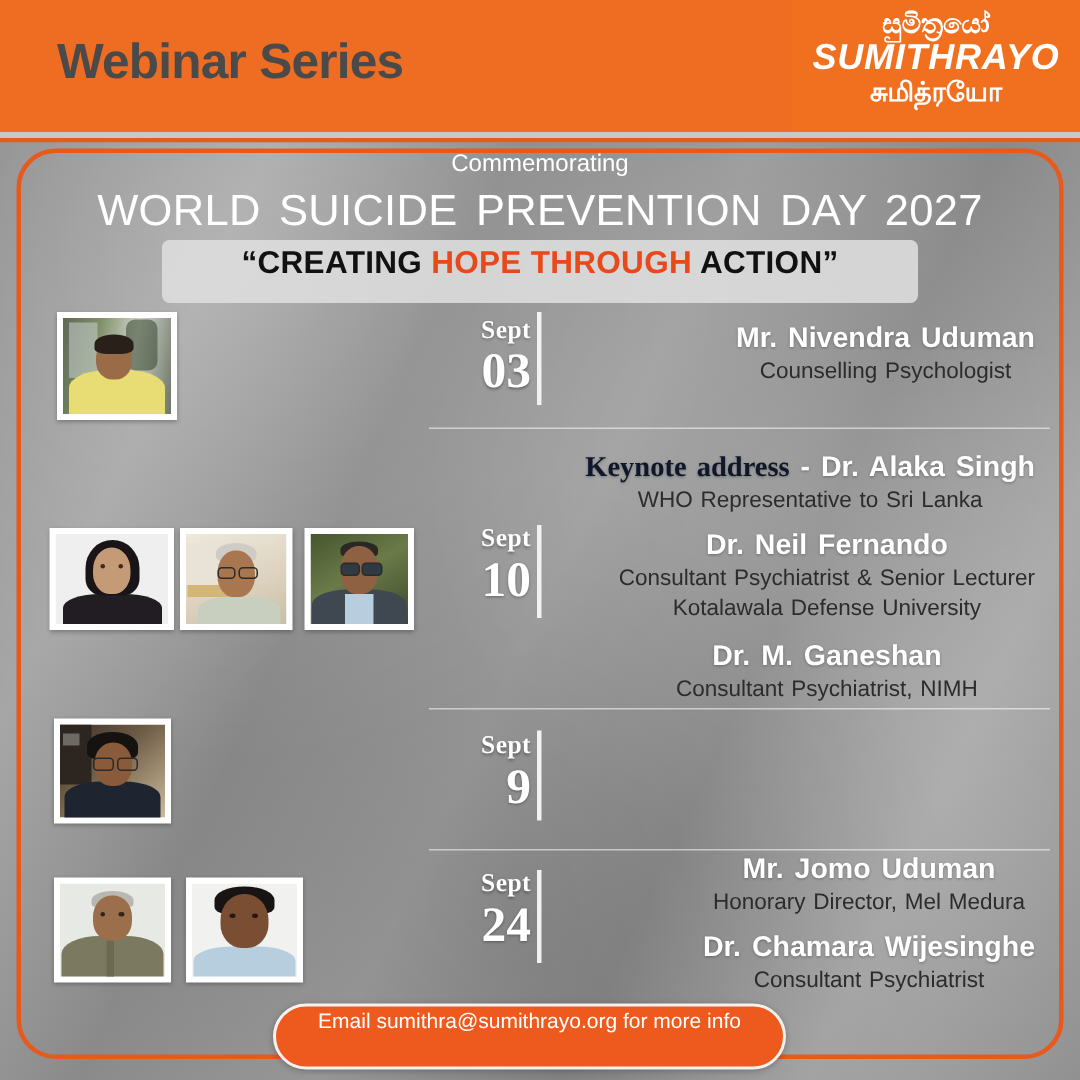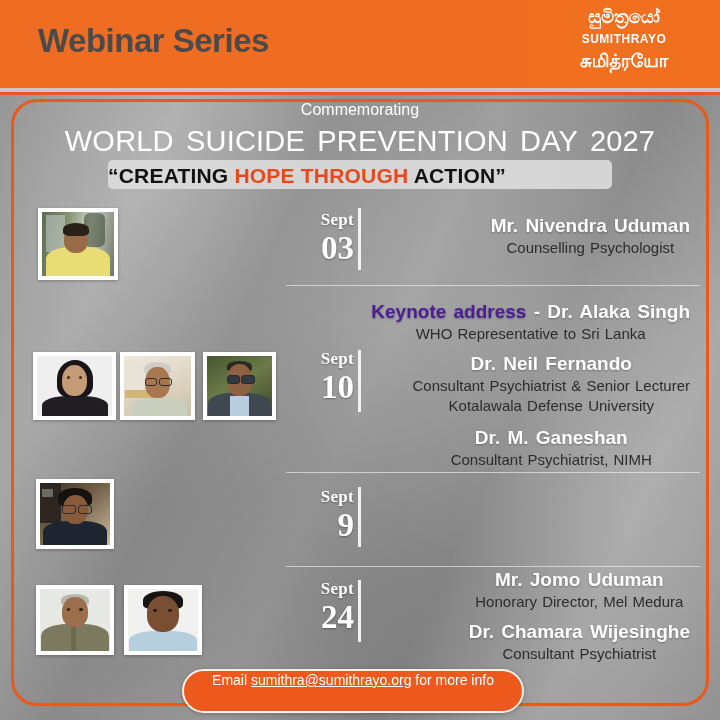--- a/index.html
+++ b/index.html
@@ -46,25 +46,26 @@
     padding-top: 6px;
     box-sizing: border-box;
   }
   .logo-sinhala {
     font-size: 18px;
     line-height: 22px;
     font-weight: bold;
     font-family: "DejaVu Sans", sans-serif;
   }
   .logo-latin {
-    font-size: 12px;
+    font-size: 24px;
     line-height: 22px;
     font-weight: bold;
     letter-spacing: 0.5px;
     font-family: "Liberation Sans", sans-serif;
+    font-style: italic;
   }
   .logo-tamil {
     font-size: 18px;
     line-height: 23px;
     font-weight: bold;
     font-family: Liberation Sans, sans-serif;
   }
   .header-rule {
     position: absolute;
     left: 0; top: 88px;
@@ -122,24 +123,24 @@
     width: 720px;
     text-align: center;
     color: #ffffff;
     font-size: 29px;
     letter-spacing: 0.2px;
     word-spacing: 4px;
   }
   .theme-box {
     position: absolute;
     left: 108px; top: 160px;
-    width: 504px; height: 29px;
+    width: 504px; height: 42px;
     background: rgba(222,222,222,0.88);
     border-radius: 5px;
-    text-align: left;
+    text-align: center;
     line-height: 31px;
     font-size: 21px;
     font-weight: bold;
     color: #111111;
     letter-spacing: 0.2px;
     box-sizing: border-box;
   }
   .theme-box .hl { color: #e8491b; }
   .date-col {
     position: absolute;
@@ -173,21 +174,21 @@
     text-align: center;
   }
   .sp-name {
     color: #ffffff;
     font-size: 19px;
     font-weight: bold;
     line-height: 24px;
     word-spacing: 2px;
     text-shadow: 0 1px 2px rgba(0,0,0,0.30);
   }
-  .sp-name .keynote { color: #4c1d95; }
+  .sp-name .keynote { color: #0f172a; font-family: Liberation Serif, serif; }
   .sp-role {
     color: #2c2c2c;
     font-size: 15px;
     line-height: 20px;
     word-spacing: 1px;
   }
   .divider {
     position: absolute;
     left: 286px;
     width: 414px;
@@ -237,21 +238,21 @@
   .pill-line1 {
     font-size: 15px;
     font-weight: bold;
     line-height: 19px;
     padding-top: 3px;
   }
   .pill-line2 {
     font-size: 14px;
     line-height: 18px;
   }
-  .pill-line2 .mail { text-decoration: underline; }
+  .pill-line2 .mail { }
 </style>
 </head>
 <body>
 
 <div class="poster">
 
   <div class="header">
     <div class="header-title">Webinar Series</div>
     <div class="logo-block">
       <div class="logo-sinhala">සුමිත්‍රයෝ</div>

